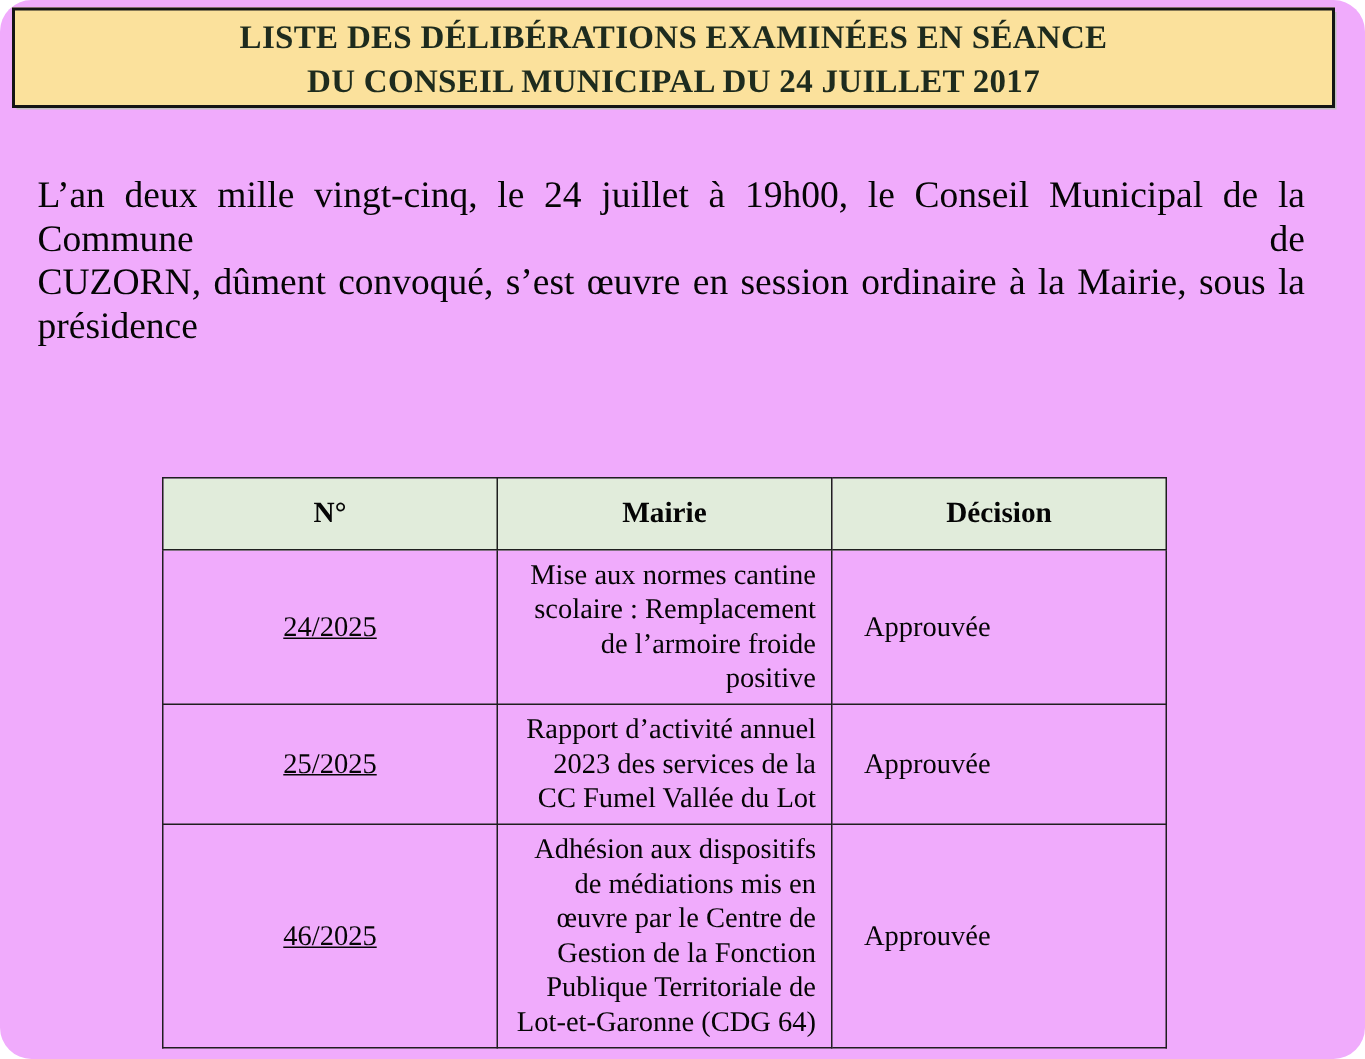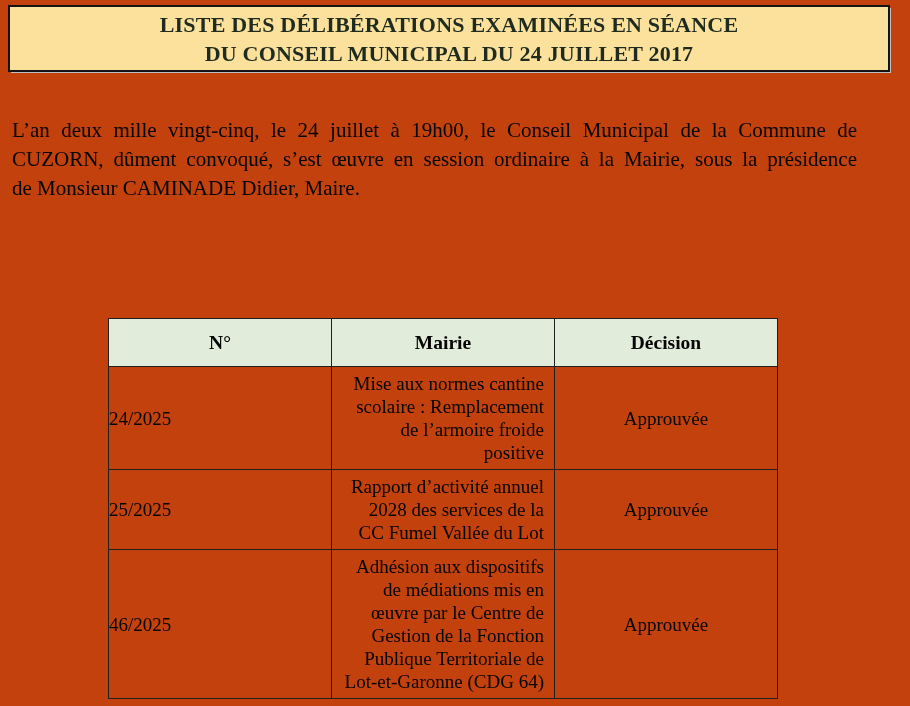--- a/index.html
+++ b/index.html
@@ -5,22 +5,23 @@
   * { margin: 0; padding: 0; box-sizing: border-box; }
   html, body { background: #ffffff; }
   body {
     font-family: "Liberation Serif", "DejaVu Serif", serif;
     color: #000000;
   }
   .page {
     position: relative;
     width: 910px;
     height: 706px;
-    background: #c2410c;
+    background: #f0abfc;
     overflow: hidden;
+    border-radius: 21px;
   }
   .banner {
     position: absolute;
     left: 8px;
     top: 5px;
     width: 882px;
     height: 67px;
     background: #fbe19c;
     border: 2px solid #141414;
     box-shadow: 2px 2px 0 -1px #c0c0c0;
@@ -33,24 +34,24 @@
     font-size: 22px;
     font-weight: bold;
     line-height: 29px;
     color: #1e2b1e;
     letter-spacing: 0.2px;
     text-align: center;
     white-space: nowrap;
   }
   .intro {
     position: absolute;
-    left: 12px;
+    left: 25px;
     top: 116px;
     width: 845px;
-    font-size: 21px;
+    font-size: 25px;
     line-height: 29px;
     color: #050505;
   }
   .intro .line { display: block; }
   .intro .line.j {
     text-align: justify;
     text-align-last: justify;
   }
   table.delib {
     position: absolute;
@@ -71,68 +72,69 @@
     font-size: 19.5px;
     font-weight: bold;
     text-align: center;
     vertical-align: middle;
   }
   table.delib td {
     vertical-align: middle;
     line-height: 23px;
   }
   td.cell-num {
+    text-align: center;
     width: 97px;
+    text-decoration: underline;
   }
   td.cell-objet {
     text-align: right;
     padding: 5px 10px 5px 9px;
     width: 423px;
   }
   td.cell-decision {
-    text-align: center;
     width: 150px;
+    padding-left: 21px;
   }
   tr.row-1 { height: 56px; }
   tr.row-2 { height: 56px; }
   tr.row-3 { height: 67px; }
 </style>
 </head>
 <body>
 
 <div class="page">
 
   <div class="banner">
     <div class="title-line">LISTE DES DÉLIBÉRATIONS EXAMINÉES EN SÉANCE</div>
     <div class="title-line">DU CONSEIL MUNICIPAL DU 24 JUILLET 2017</div>
   </div>
 
   <div class="intro">
     <span class="line j">L’an deux mille vingt-cinq, le 24 juillet à 19h00, le Conseil Municipal de la Commune de</span>
     <span class="line j">CUZORN, dûment convoqué, s’est œuvre en session ordinaire à la Mairie, sous la présidence</span>
-    <span class="line">de Monsieur CAMINADE Didier, Maire.</span>
   </div>
 
   <table class="delib">
     <thead>
       <tr>
         <th>N°</th>
         <th>Mairie</th>
         <th>Décision</th>
       </tr>
     </thead>
     <tbody>
       <tr class="row-1">
         <td class="cell-num">24/2025</td>
         <td class="cell-objet">Mise aux normes cantine scolaire : Remplacement de l’armoire froide positive</td>
         <td class="cell-decision">Approuvée</td>
       </tr>
       <tr class="row-2">
         <td class="cell-num">25/2025</td>
-        <td class="cell-objet">Rapport d’activité annuel 2028 des services de la CC Fumel Vallée du Lot</td>
+        <td class="cell-objet">Rapport d’activité annuel 2023 des services de la CC Fumel Vallée du Lot</td>
         <td class="cell-decision">Approuvée</td>
       </tr>
       <tr class="row-3">
         <td class="cell-num">46/2025</td>
         <td class="cell-objet">Adhésion aux dispositifs de médiations mis en œuvre par le Centre de Gestion de la Fonction Publique Territoriale de Lot-et-Garonne (CDG 64)</td>
         <td class="cell-decision">Approuvée</td>
       </tr>
     </tbody>
   </table>
 

